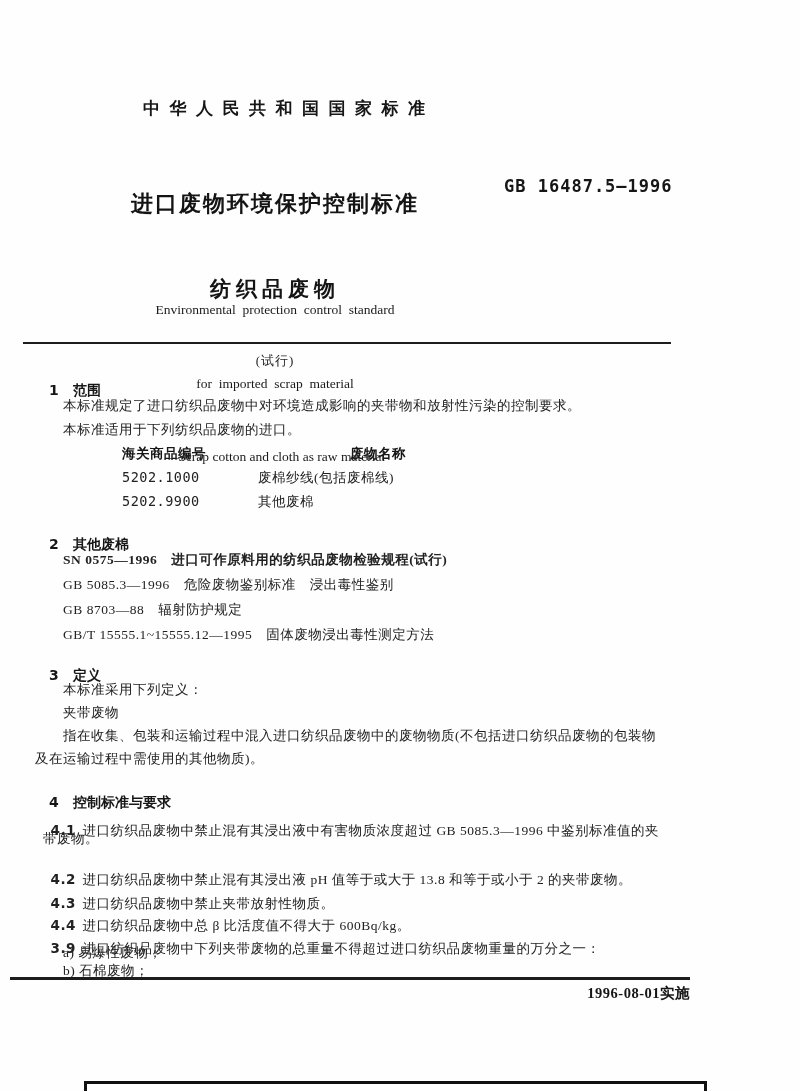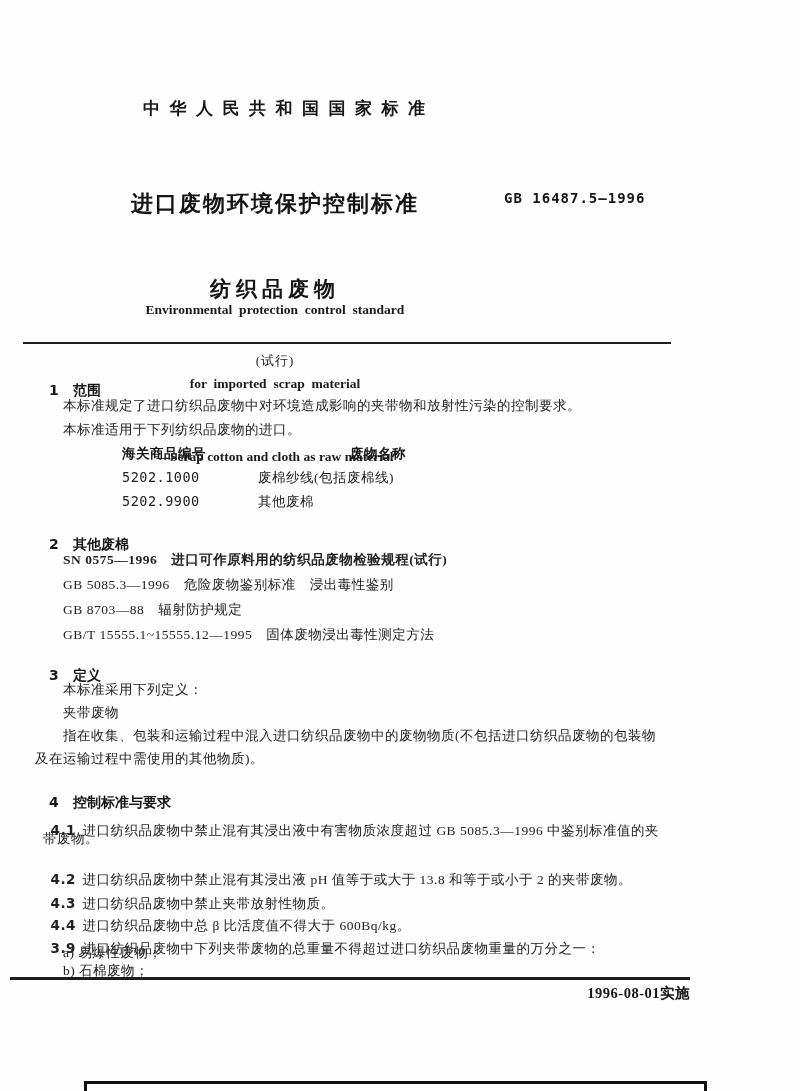--- a/index.html
+++ b/index.html
@@ -23,27 +23,26 @@
     color: #161616;
     text-align: right;
   }
   .title-block { left: 95px; top: 153px; width: 360px; text-align: center; }
   .title-line1 { font-size: 22px; font-weight: 700; letter-spacing: 2px; color: #141414; }
   .title-line2 { font-size: 21px; font-weight: 700; letter-spacing: 5px; margin-top: 20px; color: #141414; }
   .trial { font-size: 13px; margin-top: 13px; letter-spacing: 1px; color: #262626; }
   .std-no {
     left: 504px; top: 176px;
     font-family: "DejaVu Sans Mono", "Liberation Mono", monospace;
-    font-size: 14px; font-weight: 700; letter-spacing: 1px;
+    font-size: 17px; font-weight: 700; letter-spacing: 1px;
     color: #161616;
-    margin-top: 14px;
   }
   .en-block {
     left: 95px; top: 249px; width: 360px; text-align: center;
-    font-size: 13.5px; font-weight: 700; line-height: 24.5px;
+    font-size: 13.5px; font-weight: 400; line-height: 24.5px;
     color: #1a1a1a;
   }
 
   
   .rule { position: absolute; background: #1d1d1d; }
   .rule-top { left: 23px; top: 342px; width: 648px; height: 2px; }
   .rule-foot { left: 10px; top: 977px; width: 680px; height: 3px; }
   .bottom-box {
     position: absolute; left: 84px; top: 1081px; width: 617px; height: 60px;
     border: 3px solid #101010; background: #ffffff;

